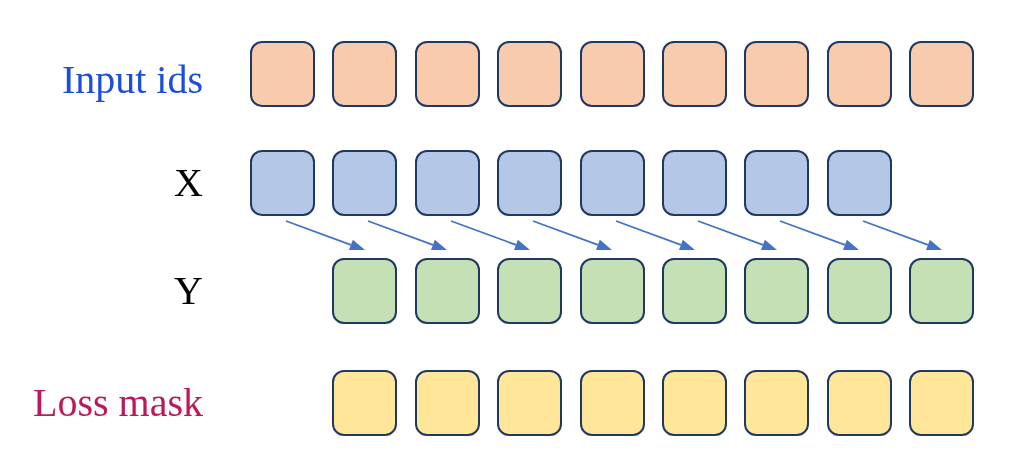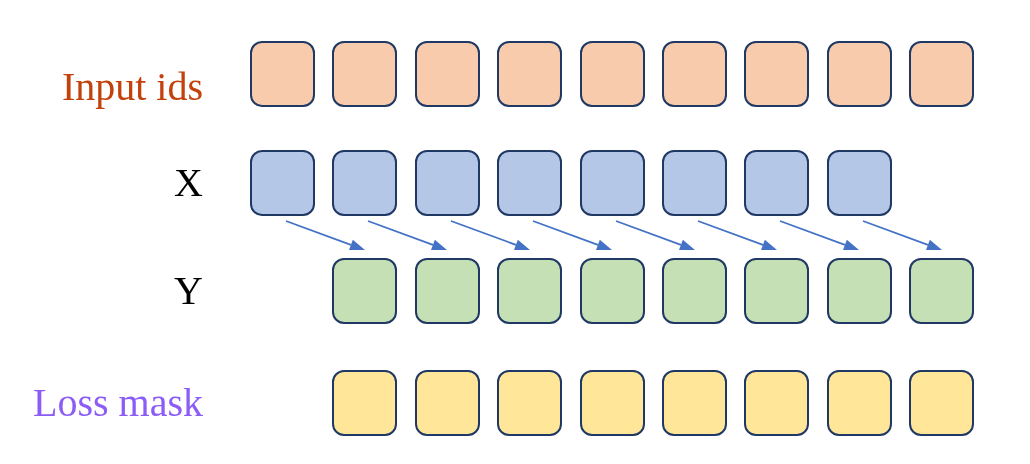--- a/index.html
+++ b/index.html
@@ -41,24 +41,24 @@
     width: 1030px;
     height: 464px;
     pointer-events: none;
   }
 </style>
 </head>
 <body>
 
 <div id="canvas">
 
-  <div class="row-label" style="top: 54px; color: #c2410c; text-align: right;">Input ids</div>
+  <div class="row-label" style="top: 47px; color: #1d4ed8; text-align: right;">Input ids</div>
   <div class="row-label" style="top: 150px; color: rgb(0, 0, 0);">X</div>
   <div class="row-label" style="top: 258px; color: rgb(0, 0, 0);">Y</div>
-  <div class="row-label" style="top: 370px; color: #8b5cf6;">Loss mask</div>
+  <div class="row-label" style="top: 370px; color: #be185d;">Loss mask</div>
 
   <div id="boxes-row-0">
       <div class="token-box" style="left: 250px; top: 41px; background: rgb(248, 203, 173); border-color: rgb(31, 56, 100);"></div>
       <div class="token-box" style="left: 332px; top: 41px; background: rgb(248, 203, 173); border-color: rgb(31, 56, 100);"></div>
       <div class="token-box" style="left: 415px; top: 41px; background: rgb(248, 203, 173); border-color: rgb(31, 56, 100);"></div>
       <div class="token-box" style="left: 497px; top: 41px; background: rgb(248, 203, 173); border-color: rgb(31, 56, 100);"></div>
       <div class="token-box" style="left: 580px; top: 41px; background: rgb(248, 203, 173); border-color: rgb(31, 56, 100);"></div>
       <div class="token-box" style="left: 662px; top: 41px; background: rgb(248, 203, 173); border-color: rgb(31, 56, 100);"></div>
       <div class="token-box" style="left: 744px; top: 41px; background: rgb(248, 203, 173); border-color: rgb(31, 56, 100);"></div>
       <div class="token-box" style="left: 827px; top: 41px; background: rgb(248, 203, 173); border-color: rgb(31, 56, 100);"></div>

